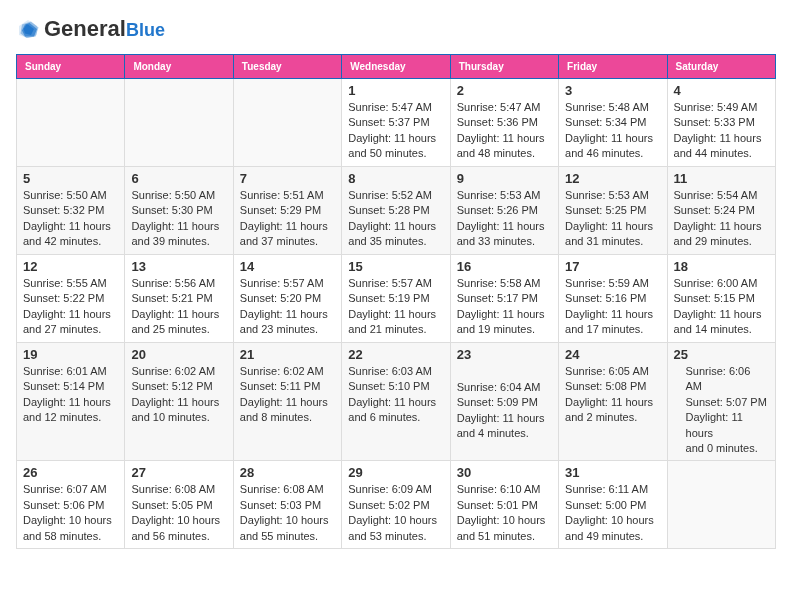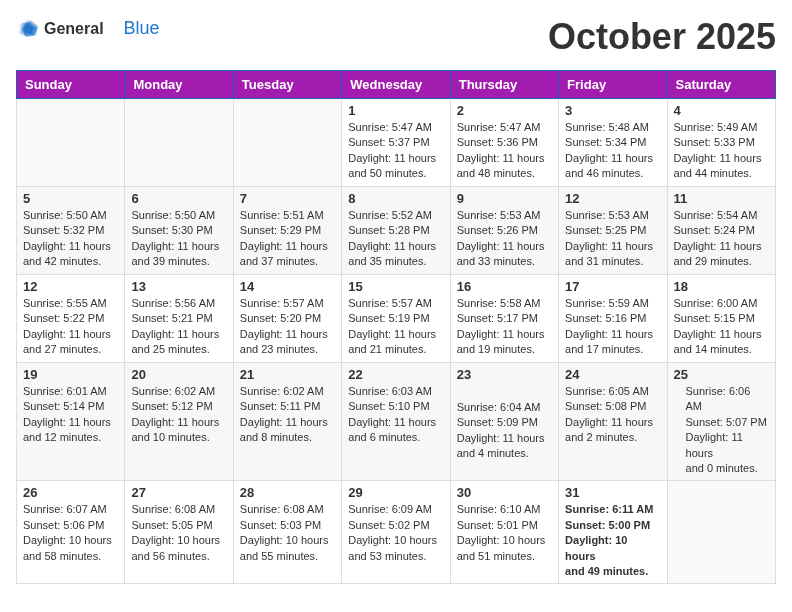--- a/index.html
+++ b/index.html
@@ -36,25 +36,25 @@
     .subtitle {
       font-size: 14px;
       color: #555;
     }
     .calendar-table {
       width: 100%;
       border-collapse: collapse;
       border: 1px solid #ccc;
     }
     .calendar-table th {
-      background-color: #a21caf;
+      background-color: #ec4899;
       color: #fff;
       text-align: left;
       padding: 6px 8px;
-      font-size: 13px;
+      font-size: 10px;
       border: 1px solid #1a66bb;
     }
     .calendar-table td {
       width: 14.28%;
       vertical-align: top;
       padding: 4px 6px;
       border: 1px solid #ddd;
       background: #fff;
       min-height: 80px;
       height: 88px;
@@ -88,25 +88,24 @@
 
 <div class="header-area">
   <div class="logo">
     <svg class="logo-icon" viewBox="0 0 32 32" width="32" height="32">
       <polygon points="16,4 28,12 28,24 16,28 4,24 4,12" fill="#2277cc" opacity="0.15"></polygon>
       <polygon points="20,6 30,14 26,26 14,28 6,22 8,10" fill="#2277cc" opacity="0.4"></polygon>
       <polygon points="18,8 28,16 24,26 12,26 8,18 12,10" fill="#2277cc" opacity="0.7"></polygon>
       <polygon points="16,10 24,16 20,24 12,22 10,16 14,10" fill="#2277cc"></polygon>
     </svg>
     <div>
-      <span style="font-size:16px;font-weight:bold;color:#333;">General</span><span style="font-size:18px;font-weight:normal;color:#2277cc;padding-left:20px;">Blue</span>
+      <span style="font-size:22px;font-weight:bold;color:#333;">General</span><span style="font-size:18px;font-weight:bold;color:#2277cc;">Blue</span>
     </div>
   </div>
   <div class="title-area">
-    <div class="month-title">October 2025</div>
   </div>
 </div>
 
 <table class="calendar-table">
   <thead>
     <tr>
     <th>Sunday</th>
         <th>Monday</th>
         <th>Tuesday</th>
         <th>Wednesday</th>
@@ -333,21 +332,21 @@
         </td>
         <td>
           <span class="day-number">30</span>
           <div class="day-info" style="white-space: pre-line;">Sunrise: 6:10 AM
 Sunset: 5:01 PM
 Daylight: 10 hours
 and 51 minutes.</div>
         </td>
         <td>
           <span class="day-number">31</span>
-          <div class="day-info" style="white-space: pre-line; font-weight: bold;">Sunrise: 6:11 AM
+          <div class="day-info" style="white-space: pre-line;">Sunrise: 6:11 AM
 Sunset: 5:00 PM
 Daylight: 10 hours
 and 49 minutes.</div>
         </td>
         <td class="empty-cell"></td>
       </tr>
     </tbody>
 </table>
 
 </body></html>

